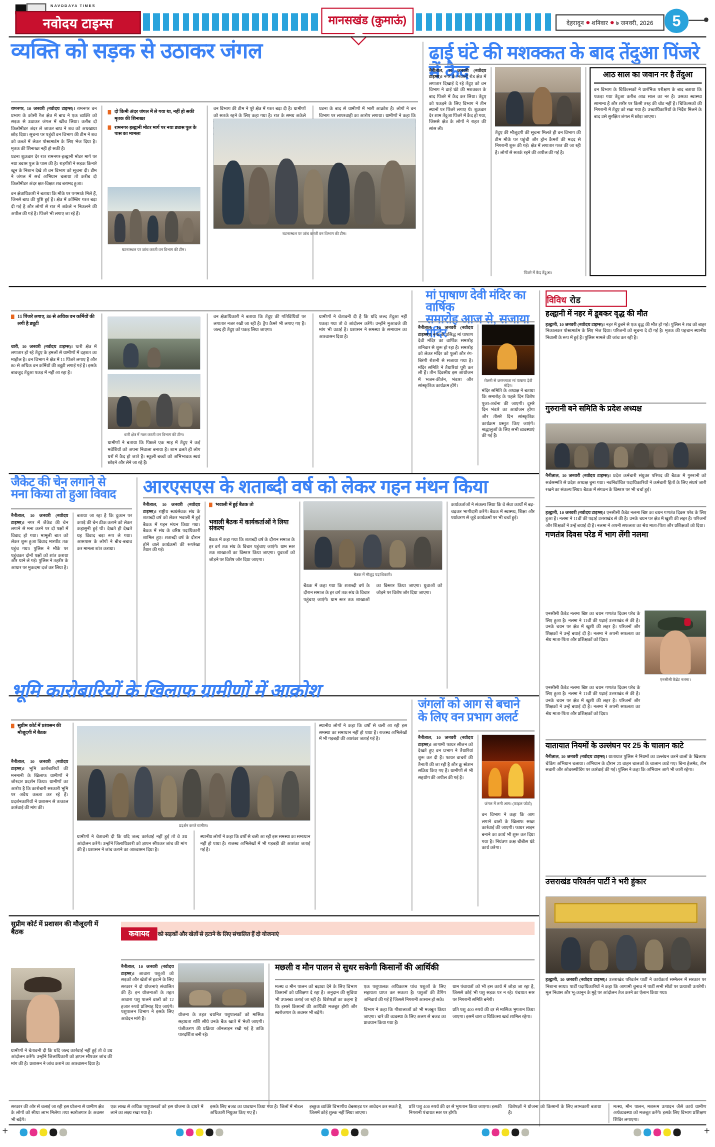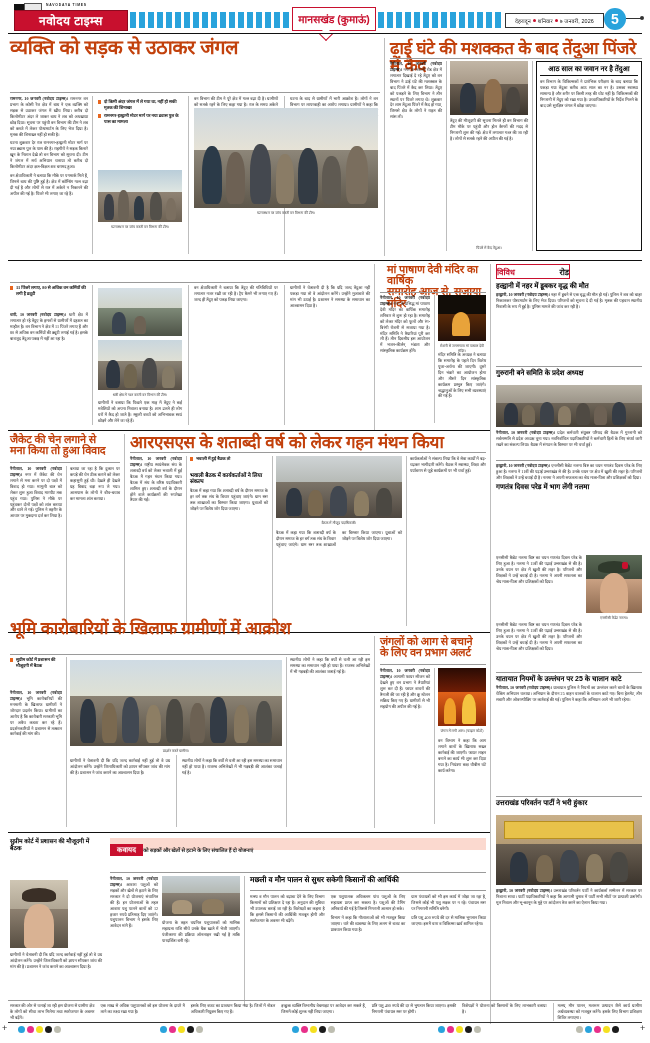--- a/index.html
+++ b/index.html
@@ -28,21 +28,21 @@
           display:flex;align-items:center;justify-content:center;}
   .mh-date span{font-size:5.4px;color:#111;letter-spacing:.1px;white-space:nowrap;}
   .mh-dot{display:inline-block;width:3px;height:3px;border-radius:50%;background:#c8102e;margin:0 2px;vertical-align:middle;}
   .mh-pg{position:absolute;left:604px;top:8px;width:22px;height:22px;border-radius:50%;background:#29a3dc;
          color:#fff;font-size:14px;font-weight:bold;display:flex;align-items:center;justify-content:center;}
   .mh-tail{position:absolute;left:626px;top:18px;width:16px;height:1px;background:#333;}
   .mh-tail:after{content:"";position:absolute;left:14px;top:-2px;width:4px;height:4px;border-radius:50%;background:#333;}
   .mh-rule{position:absolute;left:8px;top:33px;width:634px;height:1px;background:#111;}
 
   
-  .hl{font-weight:bold;color:#c2410c;line-height:1.02;letter-spacing:-.2px;}
+  .hl{font-weight:bold;color:#3b82f6;line-height:1.02;letter-spacing:-.2px;}
   .hl1{font-size:19.5px;}
   .hl2{font-size:17px;}
   .hl3{font-size:11px;}
   .hl4{font-size:9px;}
   .sub{font-size:7px;font-weight:bold;color:#000;line-height:1.15;}
   .body{font-size:4.1px;line-height:1.45;color:#1b1b1b;text-align:justify;
         font-family:"Liberation Serif","DejaVu Serif",serif;}
   .dl{font-weight:bold;}
   .cap{font-size:3.6px;color:#333;text-align:center;font-family:"Liberation Serif",serif;}
 
@@ -59,21 +59,21 @@
   .bullets li{position:relative;padding-left:6px;font-size:4.4px;font-weight:bold;line-height:1.25;color:#111;margin-bottom:3px;
         font-family:"Liberation Serif",serif;}
   .bullets li:before{content:"";position:absolute;left:0;top:1.2px;width:3.4px;height:3.4px;background:#e8661e;}
 
   .redtag{display:inline-block;background:#c8102e;color:#fff;font-size:7px;font-weight:bold;padding:1.5px 7px 2px;}
   .redtag-wrap{position:absolute;}
   .pinkbar{position:absolute;background:#fbd9cf;}
   .pinkbar span{font-size:5.2px;font-weight:bold;color:#222;line-height:12px;padding-left:6px;
       font-family:"Liberation Serif",serif;}
 
-  .boxhead{position:absolute;border:1px solid #c8102e;background:#fff;display:flex;align-items:center;justify-content:space-between;}
+  .boxhead{position:absolute;border:1px solid #c8102e;background:#fff;display:flex;align-items:center;justify-content:flex-start;}
   .boxhead span{font-size:8px;font-weight:bold;color:#c8102e;}
   .boxhead .blk{color:#111;}
 
   
   .regbar{position:absolute;left:8px;top:1022px;width:634px;height:1px;background:#333;}
   .dots{position:absolute;top:1026px;display:flex;gap:2px;}
   .dots i{width:7px;height:7px;border-radius:50%;display:block;}
   .crossm{position:absolute;font-size:9px;color:#333;line-height:1;}
 </style>
 </head>
@@ -358,21 +358,21 @@
     <div class="fig" style="left:78px;width:15px;height:25px;background:#8c7d63;"></div>
     <div class="fig" style="left:100px;width:16px;height:28px;background:#4b4842;"></div>
   </div>
   <div class="cap" style="position:absolute;left:276px;top:520px;width:126px;">बैठक में मौजूद पदाधिकारी।</div>
   <div class="body" style="position:absolute;left:276px;top:530px;width:126px;column-count:2;column-gap:6px;">बैठक में कहा गया कि शताब्दी वर्ष के दौरान समाज के हर वर्ग तक संघ के विचार पहुंचाए जाएंगे। ग्राम स्तर तक शाखाओं का विस्तार किया जाएगा। युवाओं को जोड़ने पर विशेष जोर दिया जाएगा।</div>
   <div class="vr" style="left:406px;top:456px;height:170px;"></div>
   <div class="body" style="position:absolute;left:410px;top:456px;width:76px;">कार्यकर्ताओं ने संकल्प लिया कि वे सेवा कार्यों में बढ़-चढ़कर भागीदारी करेंगे। बैठक में स्वास्थ्य, शिक्षा और पर्यावरण से जुड़े कार्यक्रमों पर भी चर्चा हुई।</div>
 
   <div class="hr" style="left:8px;top:632px;width:482px;"></div>
 
-  <div style="position:absolute;left:10px;top:620px;width:360px;">
+  <div style="position:absolute;left:10px;top:620px;width:360px;font-style:italic;">
     <div class="hl hl2">भूमि कारोबारियों के खिलाफ ग्रामीणों में आक्रोश</div>
   </div>
   <div class="hrl" style="left:10px;top:654px;width:360px;"></div>
 
   <ul class="bullets" style="position:absolute;left:10px;top:657px;width:52px;">
     <li>सुप्रीम कोर्ट में प्रशासन की मौजूदगी में बैठक</li>
   </ul>
   <div class="body" style="position:absolute;left:10px;top:690px;width:52px;">
     <span class="dl">नैनीताल, 10 जनवरी (नवोदय टाइम्स)।</span>
     <span>भूमि कारोबारियों की मनमानी के खिलाफ ग्रामीणों ने जोरदार प्रदर्शन किया। ग्रामीणों का आरोप है कि कारोबारी सरकारी भूमि पर अवैध कब्जा कर रहे हैं। प्रदर्शनकारियों ने प्रशासन से तत्काल कार्रवाई की मांग की।</span>

